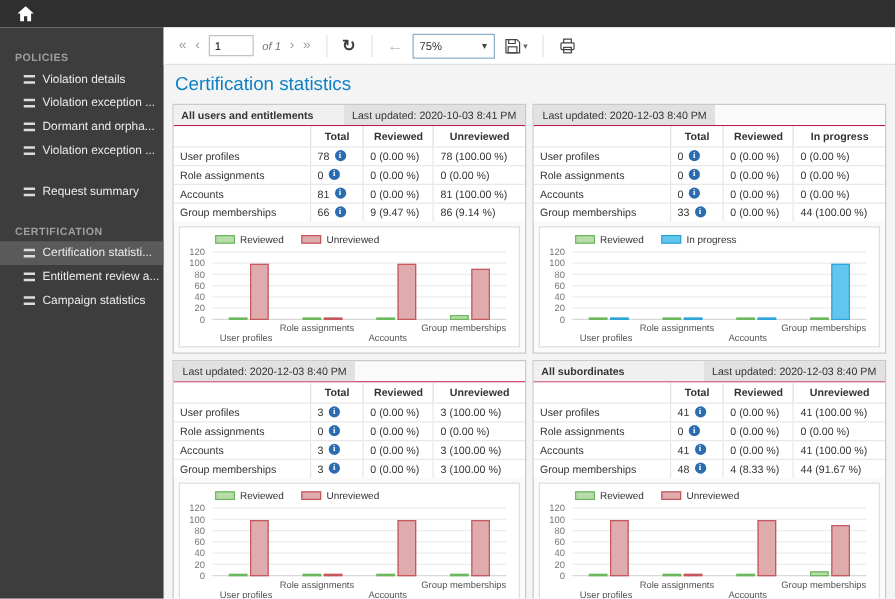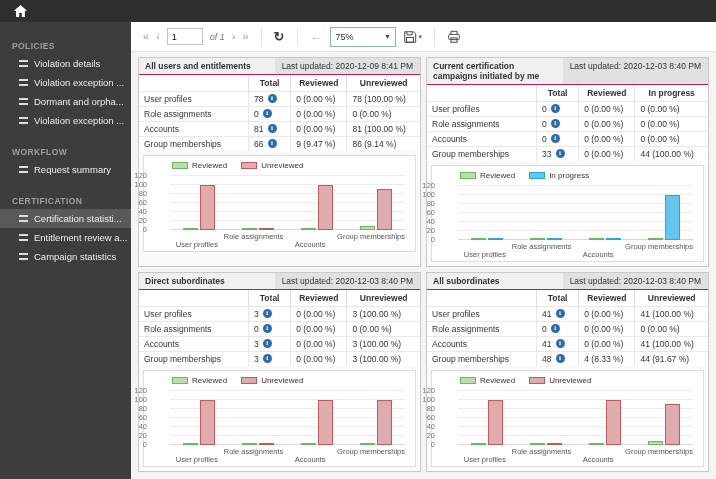--- a/index.html
+++ b/index.html
@@ -56,21 +56,21 @@
   
   .chart-box { margin:4px; border:1px solid #ddd; background:#fff; padding:4px 2px 2px 2px; }
   .legend { display:flex; gap:14px; font-size:8px; color:#333; margin:1px 0 6px 26px; }
   .legend-item { display:flex; align-items:center; }
   .swatch { display:inline-block; width:16px; height:7px; border:1px solid; margin-right:4px; }
   .swatch.green { background:#b9dcab; border-color:#6cb85f; }
   .swatch.red   { background:#e0abad; border-color:#c3585d; }
   .swatch.blue  { background:#62c6ee; border-color:#2ea4d8; }
   .plot-row { display:flex; }
   .yaxis { width:24px; position:relative; height:54px; flex-shrink:0; }
-  .ytick { position:absolute; right:23px; font-size:7.5px; color:#777; line-height:8px; }
+  .ytick { position:absolute; right:6px; font-size:7.5px; color:#777; line-height:8px; }
   .area { flex:1; position:relative; height:54px; margin-right:8px; }
   .gridline { position:absolute; left:0; right:0; height:1px; background:#ececec; }
   .gridline.base { background:#d8d8d8; }
   .groups { position:absolute; left:0; right:0; top:0; bottom:0; display:flex; }
   .group { flex:1; display:flex; align-items:flex-end; justify-content:center; gap:2px; }
   .bar { width:15px; border:1px solid; }
   .xlabels { display:flex; margin:1px 8px 0 24px; height:18px; font-size:7.5px; color:#555; }
   .xlabels span { flex:1; text-align:center; white-space:nowrap; }
   .xlabels .lo { padding-top:9px; }
   .xlabels .hi { padding-top:1px; }
@@ -102,21 +102,20 @@
       <div class="side-item">
         <span class="report-icon"></span>
         <span>Dormant and orpha...</span>
       </div>
       <div class="side-item">
         <span class="report-icon"></span>
         <span>Violation exception ...</span>
       </div>
     </div>
     <div class="side-section">
-      <div class="side-title">WORKFLOW</div>
       <div class="side-item">
         <span class="report-icon"></span>
         <span>Request summary</span>
       </div>
     </div>
     <div class="side-section">
       <div class="side-title">CERTIFICATION</div>
       <div class="side-item selected">
         <span class="report-icon"></span>
         <span>Certification statisti...</span>
@@ -161,26 +160,27 @@
       <span class="tb-btn">
         <svg width="14" height="14" viewBox="0 0 16 16" fill="none" stroke="#444" stroke-width="1.1">
           <path d="M4.5 5V1.5h7V5"></path>
           <rect x="2" y="5" width="12" height="6" rx="1"></rect>
           <rect x="4.5" y="9" width="7" height="5"></rect>
         </svg>
       </span>
     </div>
 
     <div class="content">
+      <div class="page-title">Certification statistics</div>
       <div class="panels">
 
         <section class="panel">
           <header class="panel-header">
             <span class="panel-title">All users and entitlements</span>
-            <span class="panel-updated">Last updated: 2020-12-09 8:41 PM</span>
+            <span class="panel-updated">Last updated: 2020-10-03 8:41 PM</span>
           </header>
           <table class="stats-table">
             <colgroup>
                 <col style="width:39%">
                 <col style="width:15%">
                 <col style="width:20%">
                 <col style="width:26%">
               </colgroup>
             <thead>
                 <tr>
@@ -272,21 +272,20 @@
                   <span class="hi">Role assignments</span>
                   <span class="lo">Accounts</span>
                   <span class="hi">Group memberships</span>
                 </div>
               </div>
           </div>
         </section>
 
         <section class="panel">
           <header class="panel-header">
-            <span class="panel-title">Current certification campaigns initiated by me</span>
             <span class="panel-updated">Last updated: 2020-12-03 8:40 PM</span>
           </header>
           <table class="stats-table">
             <colgroup>
                 <col style="width:39%">
                 <col style="width:15%">
                 <col style="width:20%">
                 <col style="width:26%">
               </colgroup>
             <thead>
@@ -379,21 +378,20 @@
                   <span class="hi">Role assignments</span>
                   <span class="lo">Accounts</span>
                   <span class="hi">Group memberships</span>
                 </div>
               </div>
           </div>
         </section>
 
         <section class="panel">
           <header class="panel-header">
-            <span class="panel-title">Direct subordinates</span>
             <span class="panel-updated">Last updated: 2020-12-03 8:40 PM</span>
           </header>
           <table class="stats-table">
             <colgroup>
                 <col style="width:39%">
                 <col style="width:15%">
                 <col style="width:20%">
                 <col style="width:26%">
               </colgroup>
             <thead>

